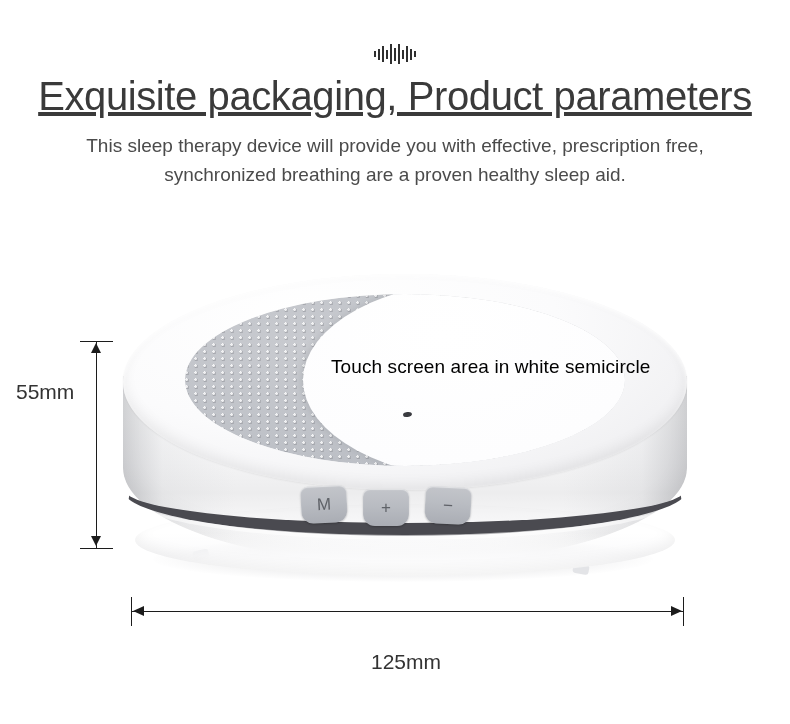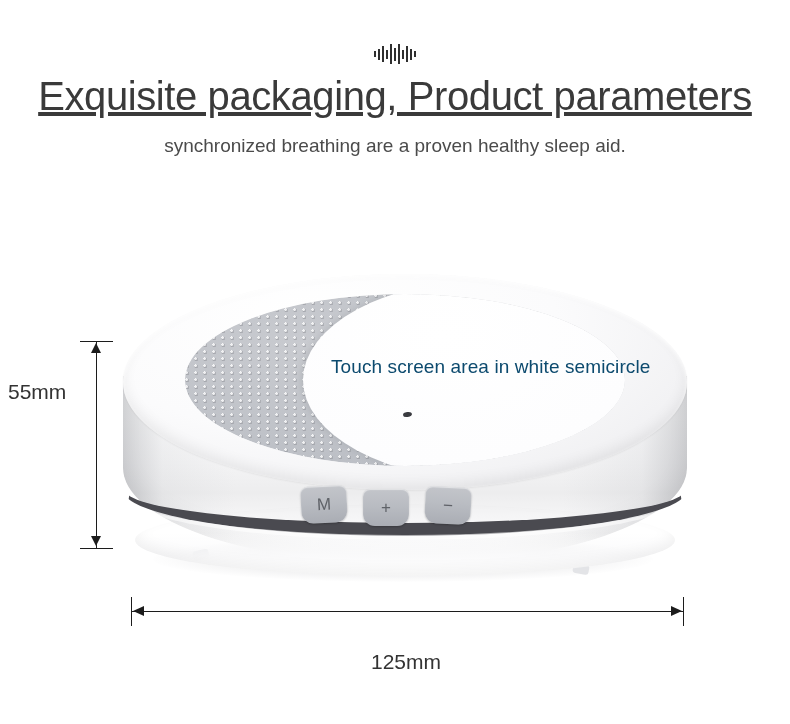--- a/index.html
+++ b/index.html
@@ -247,21 +247,21 @@
     background: #3a3b40;
     border-radius: 50%;
     transform: rotate(-8deg);
   }
 
   .touch-label {
     position: absolute;
     left: 226px;
     top: 88px;
     font-size: 19px;
-    color: #0c4a6e;
+    color: #000000;
     white-space: nowrap;
     letter-spacing: 0.1px;
   }
 
   
   .button-row {
     position: absolute;
     left: 196px;
     top: 214px;
     width: 180px;
@@ -311,21 +311,21 @@
     left: 91px;
     width: 0; height: 0;
     border-left: 5px solid transparent;
     border-right: 5px solid transparent;
   }
   .dim-arrow-up   { top: 343px; border-bottom: 10px solid #1c1c1c; }
   .dim-arrow-down { top: 536px; border-top: 10px solid #1c1c1c; }
 
   .dim-label-v {
     position: absolute;
-    left: 8px;
+    left: 16px;
     top: 380px;
     font-size: 21px;
     color: #333333;
   }
 
   .dim-h {
     position: absolute;
     left: 131px;
     top: 611px;
     width: 552px;
@@ -375,20 +375,21 @@
     <span class="wave-bar" style="height: 20px;"></span>
     <span class="wave-bar" style="height: 9px;"></span>
     <span class="wave-bar" style="height: 16px;"></span>
     <span class="wave-bar" style="height: 11px;"></span>
     <span class="wave-bar" style="height: 6px;"></span>
   </div>
 
 <div class="page-title">Exquisite packaging, Product parameters</div>
 
 <div class="page-subtitle">
+  <div>This sleep therapy device will provide you with effective, prescription free,</div>
   <div>synchronized breathing are a proven healthy sleep aid.</div>
 </div>
 
 <div class="product-stage">
 
   <div class="device-shadow"></div>
 
   <div class="device-body"></div>
 
   <div class="foot left"></div>

